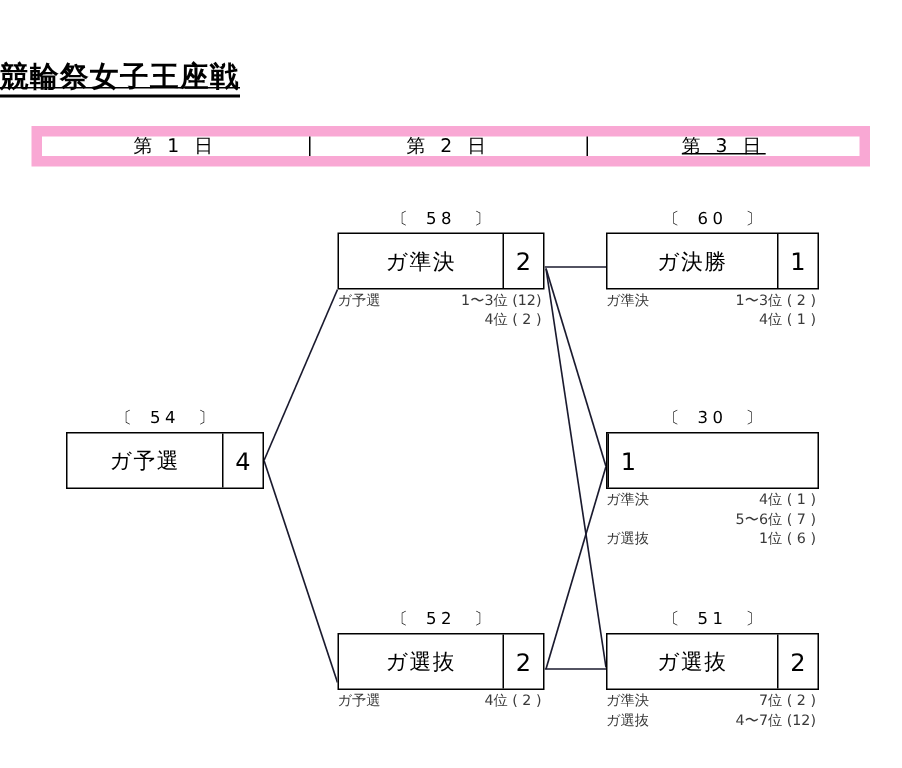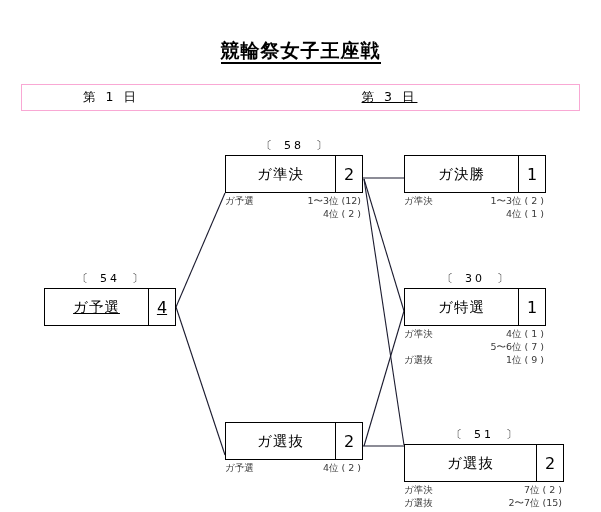--- a/index.html
+++ b/index.html
@@ -15,40 +15,41 @@
     font-family: "Liberation Sans", "DejaVu Sans", sans-serif;
     overflow: hidden;
   }
 
   
   #title {
     position: absolute;
     left: 0;
     top: 38px;
     width: 601px;
-    text-align: center;
+    text-align: left;
     font-size: 19px;
     font-weight: bold;
     color: #000000;
     letter-spacing: 1px;
     font-family: "DejaVu Sans", "Liberation Sans", sans-serif;
+    text-decoration: underline;
   }
   #title span.underline {
     border-bottom: 2px solid #000000;
     padding-bottom: 1px;
   }
 
   
   #day-header {
     position: absolute;
     left: 21px;
     top: 84px;
     width: 559px;
     height: 27px;
-    border: 1px solid #f9a8d4;
+    border: 7px solid #f9a8d4;
     box-sizing: border-box;
     display: flex;
   }
   .day-cell {
     box-sizing: border-box;
     display: flex;
     align-items: center;
     justify-content: center;
     font-size: 12.5px;
     color: #000000;
@@ -129,38 +130,39 @@
     font-size: 9.5px;
     color: #3a3a3a;
     line-height: 13px;
     font-family: "DejaVu Sans", "Liberation Sans", sans-serif;
     white-space: nowrap;
   }
   .note-src { text-align: left; }
   .note-val { text-align: center; padding-right: 2px; }
 
   
-  #node-qualifier   { left: 44px;  top: 288px; width: 132px; text-decoration: underline; }
+  #node-qualifier   { left: 44px;  top: 288px; width: 132px; }
   #node-semifinal   { left: 225px; top: 155px; width: 138px; }
   #node-selection52 { left: 225px; top: 422px; width: 138px; }
   #node-final       { left: 404px; top: 155px; width: 142px; }
   #node-special56   { left: 404px; top: 288px; width: 142px; }
-  #node-selection51 { left: 404px; top: 444px; width: 160px; }
+  #node-selection51 { left: 404px; top: 422px; width: 142px; }
 </style>
 </head>
 <body>
 
 <div id="page">
 
   <div id="title">
     <span class="underline">競輪祭女子王座戦</span>
   </div>
 
   <div id="day-header">
     <div class="day-cell" id="day-cell-1">第 1 日</div>
+    <div class="day-cell" id="day-cell-2">第 2 日</div>
     <div class="day-cell" id="day-cell-3">第 3 日</div>
   </div>
 
   <svg id="connectors" viewBox="0 0 601 512" xmlns="http://www.w3.org/2000/svg">
     <g stroke="#1a1a2e" stroke-width="1.1" fill="none">
 
       <line x1="176" y1="307" x2="225" y2="193"></line>
 
       <line x1="176" y1="307" x2="225" y2="455"></line>
 
@@ -200,20 +202,23 @@
         <span class="note-val">1〜3位 (12)</span>
       </div>
       <div class="note-row">
         <span class="note-src"></span>
         <span class="note-val">4位 ( 2 )</span>
       </div>
     </div>
   </div>
 
   <div class="node" id="node-final">
+    <div class="node-code">
+      <span class="brk">〔</span><span class="num">60</span><span class="brk">〕</span>
+    </div>
     <div class="node-box">
       <div class="node-name">ガ決勝</div>
       <div class="node-count">1</div>
     </div>
     <div class="notes">
       <div class="note-row">
         <span class="note-src">ガ準決</span>
         <span class="note-val">1〜3位 ( 2 )</span>
       </div>
       <div class="note-row">
@@ -221,40 +226,42 @@
         <span class="note-val">4位 ( 1 )</span>
       </div>
     </div>
   </div>
 
   <div class="node" id="node-special56">
     <div class="node-code">
       <span class="brk">〔</span><span class="num">30</span><span class="brk">〕</span>
     </div>
     <div class="node-box">
-      <div class="node-name">ガ特選</div>
       <div class="node-count">1</div>
     </div>
     <div class="notes">
       <div class="note-row">
         <span class="note-src">ガ準決</span>
         <span class="note-val">4位 ( 1 )</span>
       </div>
       <div class="note-row">
         <span class="note-src"></span>
         <span class="note-val">5〜6位 ( 7 )</span>
       </div>
       <div class="note-row">
         <span class="note-src">ガ選抜</span>
-        <span class="note-val">1位 ( 9 )</span>
+        <span class="note-val">1位 ( 6 )</span>
       </div>
     </div>
   </div>
 
   <div class="node" id="node-selection52">
+    <div class="node-code">
+      <span class="brk">〔</span><span class="num">52</span><span class="brk">〕</span>
+    </div>
     <div class="node-box">
       <div class="node-name">ガ選抜</div>
       <div class="node-count">2</div>
     </div>
     <div class="notes">
       <div class="note-row">
         <span class="note-src">ガ予選</span>
         <span class="note-val">4位 ( 2 )</span>
       </div>
     </div>
@@ -268,18 +275,18 @@
       <div class="node-name">ガ選抜</div>
       <div class="node-count">2</div>
     </div>
     <div class="notes">
       <div class="note-row">
         <span class="note-src">ガ準決</span>
         <span class="note-val">7位 ( 2 )</span>
       </div>
       <div class="note-row">
         <span class="note-src">ガ選抜</span>
-        <span class="note-val">2〜7位 (15)</span>
+        <span class="note-val">4〜7位 (12)</span>
       </div>
     </div>
   </div>
 
 </div>
 
 </body></html>

